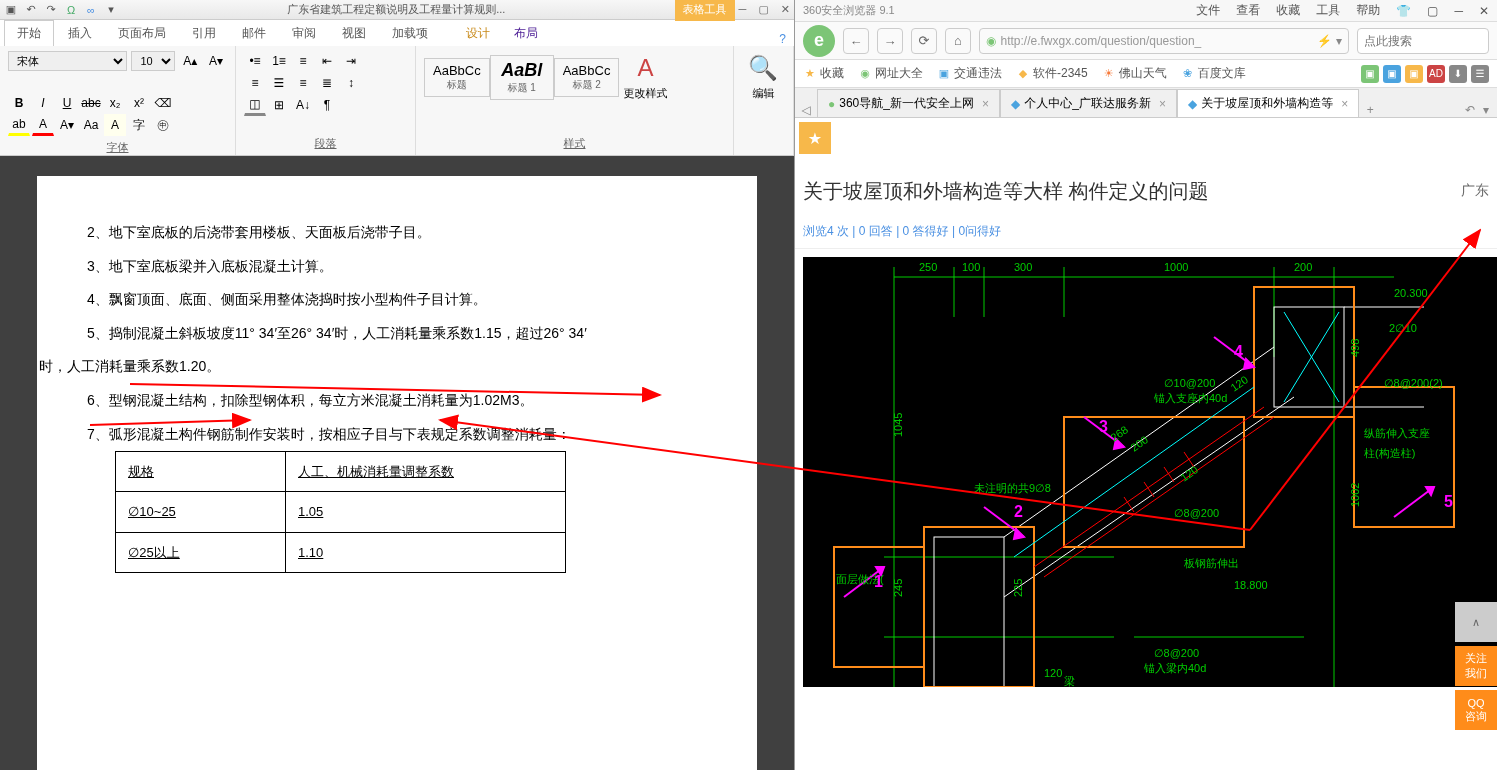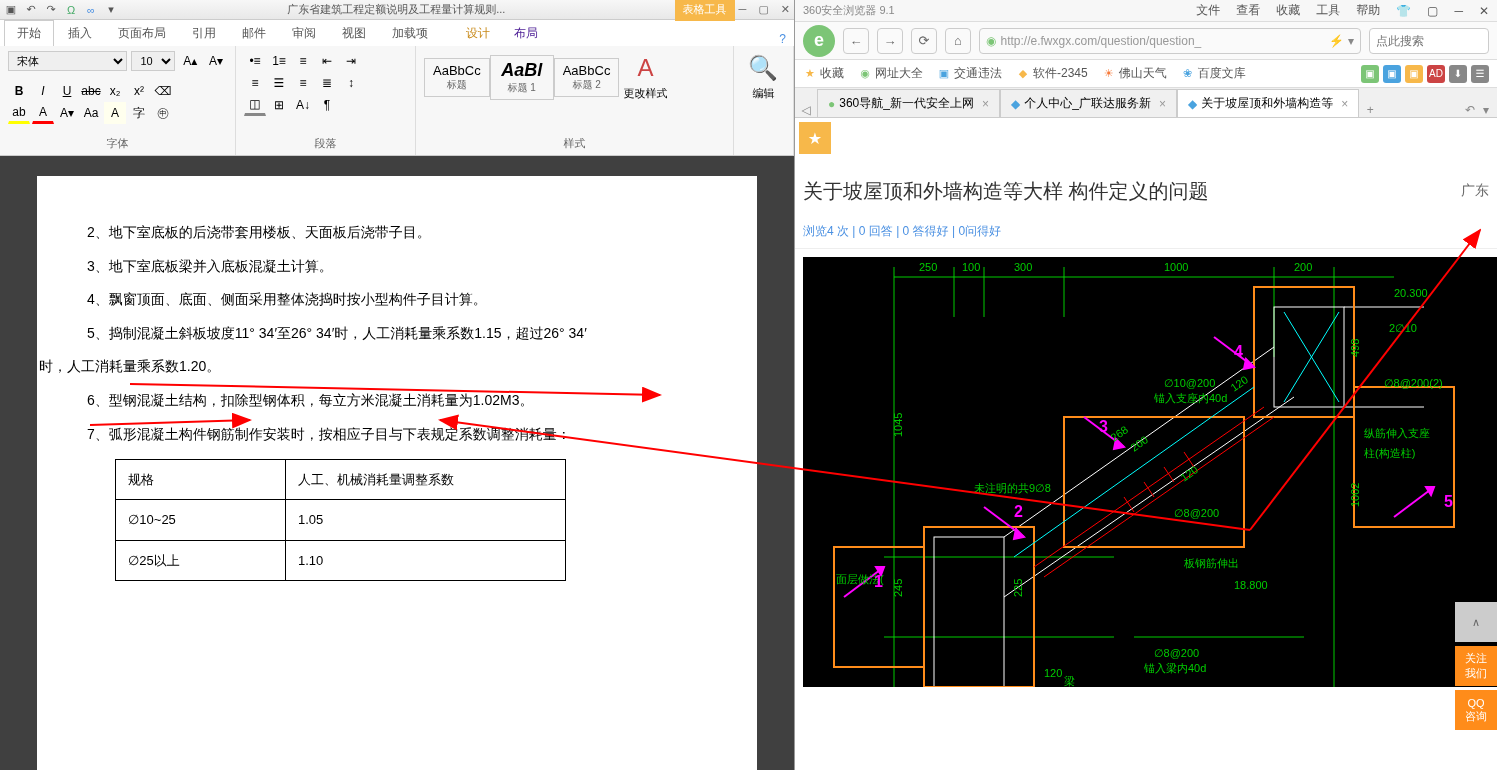--- a/index.html
+++ b/index.html
@@ -12,49 +12,49 @@
 .word-titlebar .win-btns{display:flex;gap:12px;color:#666;}
 .qat{display:flex;align-items:center;gap:6px;}
 .qat-icon{width:14px;height:14px;display:inline-flex;align-items:center;justify-content:center;font-size:11px;color:#555;}
 .ribbon-tabs{height:26px;display:flex;align-items:flex-end;font-size:12px;padding-left:4px;gap:2px;}
 .ribbon-tab{padding:4px 12px;color:#555;cursor:pointer;}
 .ribbon-tab.active{background:#fff;border:1px solid #ccc;border-bottom:none;}
 .contextual{background:#f7b84a;color:#fff;padding:4px 8px;font-size:11px;margin-left:auto;}
 .contextual-tabs{display:flex;gap:0;}
 .ribbon{height:110px;background:#f7f7f7;border-bottom:1px solid #ccc;display:flex;font-size:11px;}
 .ribbon-group{border-right:1px solid #ddd;padding:4px 8px;display:flex;flex-direction:column;}
-.ribbon-group-label{text-align:center;font-size:11px;color:#666;margin-top:auto;padding-top:4px;}
-.font-row{display:flex;align-items:center;gap:4px;margin-bottom:8px;}
+.ribbon-group-label{text-align:center;font-size:11px;color:#666;margin-top:auto;padding-top:4px;text-decoration:underline;}
+.font-row{display:flex;align-items:center;gap:4px;margin-bottom:20px;}
 .font-select{border:1px solid #ccc;height:20px;font-size:11px;padding:0 4px;}
 .btn-row{display:flex;gap:2px;}
 .tb-btn{width:22px;height:22px;display:inline-flex;align-items:center;justify-content:center;border:1px solid transparent;font-size:12px;cursor:pointer;}
 .styles-group{display:flex;align-items:center;}
 .style-box{border:1px solid #ccc;padding:4px 8px;text-align:center;min-width:64px;cursor:pointer;}
 .style-preview{font-size:13px;}
 .style-name{font-size:10px;color:#666;}
 .big-btn{display:flex;flex-direction:column;align-items:center;gap:4px;padding:4px;cursor:pointer;}
 .big-icon{font-size:24px;}
 .doc-area{flex:1;overflow:auto;background:#404040;padding:20px 0 0 0;position:relative;}
 .page{width:720px;min-height:600px;background:#fff;margin:0 auto;padding:40px 50px;font-size:14px;line-height:2.4;color:#000;font-family:"SimSun";}
 .page p{text-indent:0;}
-.tbl{border-collapse:collapse;margin-left:28px;margin-top:8px;}
+.tbl{border-collapse:collapse;margin-left:28px;text-decoration:underline;}
 .tbl td{border:1px solid #000;padding:4px 12px;font-size:13px;}
 .tbl td:first-child{width:170px;}
 .tbl td:nth-child(2){width:280px;}
 
 .arrow-svg{position:absolute;top:0;left:0;pointer-events:none;}
 
 .br-menubar{height:22px;display:flex;align-items:center;justify-content:flex-end;font-size:12px;gap:16px;padding:0 8px;background:#f7f7f7;border-bottom:1px solid #ddd;}
 .br-menubar span{color:#555;cursor:pointer;}
 .br-toolbar{height:38px;display:flex;align-items:center;gap:8px;padding:0 8px;background:#fafafa;border-bottom:1px solid #ddd;}
 .br-logo{width:32px;height:32px;border-radius:50%;background:#7cc576;display:flex;align-items:center;justify-content:center;color:#fff;font-size:18px;font-weight:bold;}
 .nav-btn{width:26px;height:26px;border:1px solid #ccc;border-radius:4px;display:flex;align-items:center;justify-content:center;font-size:13px;color:#666;cursor:pointer;}
 .url-bar{flex:1;height:26px;border:1px solid #ccc;border-radius:4px;display:flex;align-items:center;padding:0 6px;font-size:12px;color:#888;}
 .url-bar .lock{color:#7cc576;margin-right:4px;}
-.search-box{width:120px;height:26px;border:1px solid #ccc;border-radius:4px;padding:1px 6px;font-size:12px;color:#999;}
+.search-box{width:132px;height:26px;border:1px solid #ccc;border-radius:4px;padding:1px 6px;font-size:12px;color:#999;}
 .bookmarks{height:28px;display:flex;align-items:center;gap:14px;padding:0 8px;font-size:12px;background:#fff;border-bottom:1px solid #ddd;}
 .bookmarks .bm{display:flex;align-items:center;gap:3px;color:#555;cursor:pointer;}
 .bm-icon{width:14px;height:14px;display:inline-flex;align-items:center;justify-content:center;font-size:11px;}
 .br-tabs{height:30px;display:flex;align-items:flex-end;background:#f0f0f0;border-bottom:1px solid #ccc;font-size:12px;}
 .br-tab{height:28px;padding:0 10px;display:flex;align-items:center;gap:4px;border:1px solid #ccc;border-bottom:none;max-width:190px;overflow:hidden;white-space:nowrap;cursor:pointer;}
 .br-tab.active{background:#fff;}
 .br-tab .x{color:#999;margin-left:4px;}
 .tab-nav{width:22px;text-align:center;color:#888;cursor:pointer;}
 .fav-star{width:32px;height:32px;background:#f7b84a;color:#fff;display:flex;align-items:center;justify-content:center;font-size:16px;margin:4px;}
 .content{flex:1;overflow:auto;background:#fff;position:relative;}

